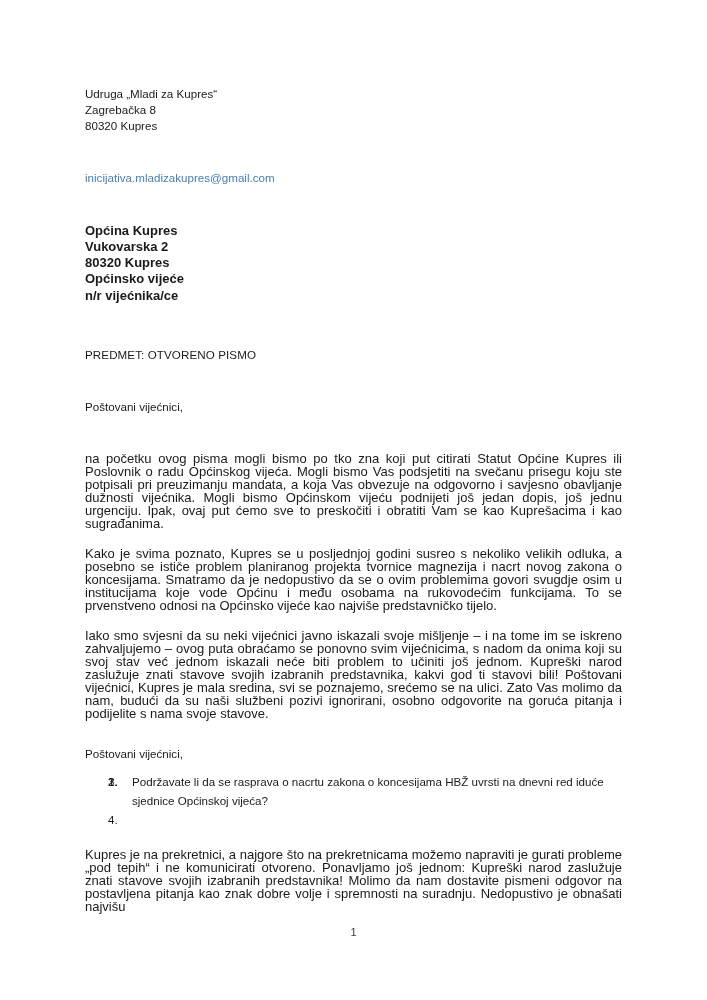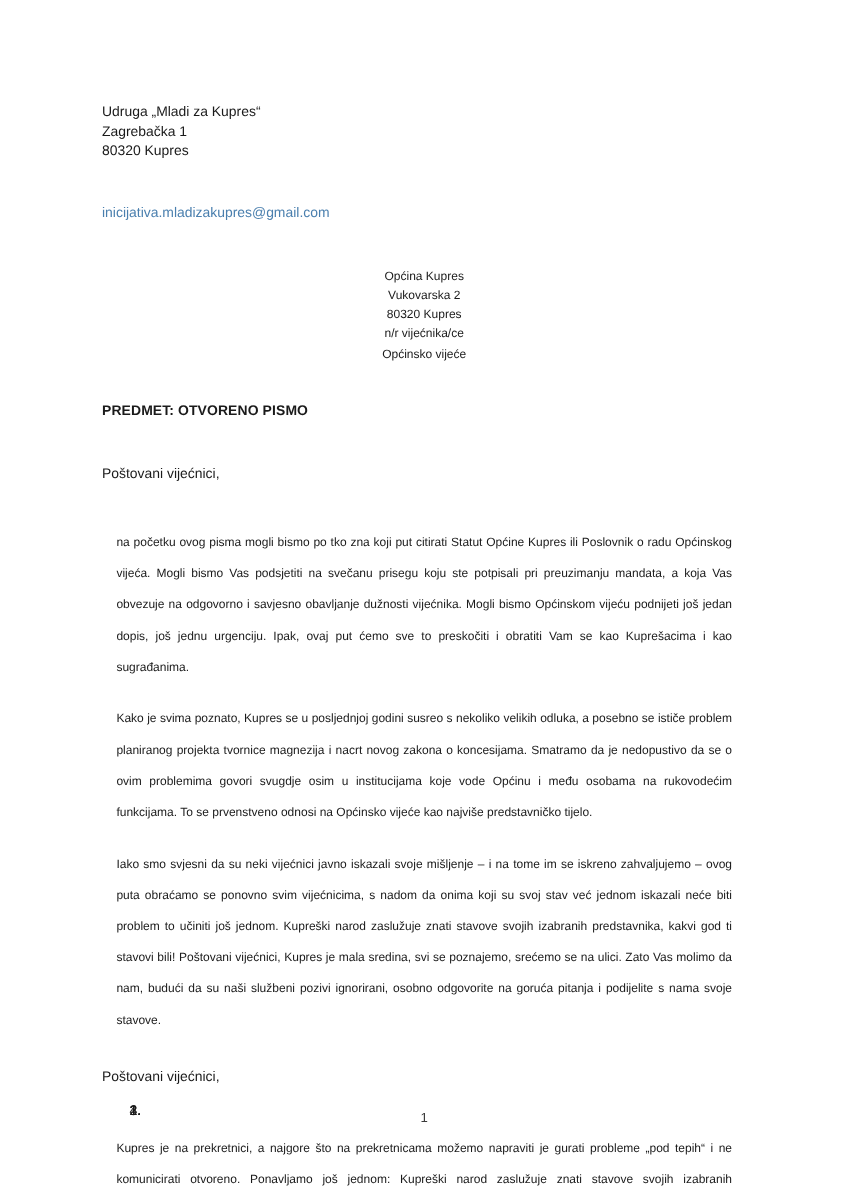--- a/index.html
+++ b/index.html
@@ -38,52 +38,53 @@
   .sender div { white-space: pre; }
   .email-link {
     color: #4a7fae;
     text-decoration: none;
     margin-top: 35px;
   }
 
   
   .recipient {
     margin-top: 37px;
-    text-align: center;
-    font-size: 10px;
+    text-align: left;
+    font-size: 13px;
     line-height: 16.2px;
+    font-weight: bold;
   }
 
   
   .subject {
-    margin-top: 32px;
+    margin-top: 44px;
     font-size: 11.6px;
-    font-weight: bold;
+    font-weight: normal;
     letter-spacing: 0.1px;
   }
 
   
   .salutation {
     margin-top: 36px;
     font-size: 11.6px;
     line-height: 19px;
   }
   .salutation-2 {
     margin-top: 24px;
     font-size: 11.6px;
     line-height: 19px;
   }
 
   
   .para {
-    font-size: 10px;
-    line-height: 26px;
+    font-size: 13px;
+    line-height: 13px;
     text-align: justify;
     text-justify: inter-word;
-    margin: 12px;
+    margin: 0;
   }
   .para.first { margin-top: 36px; }
   .para.gap { margin-top: 17px; }
   .para.last { margin-top: 38px; }
 
   
   ol.questions {
     margin: 9px 0 0 0;
     padding: 0;
     list-style: none;
@@ -116,31 +117,31 @@
 </style>
 </head>
 <body>
 
 <div class="page">
 
   <div class="content">
 
     <div class="sender">
       <div>Udruga „Mladi za Kupres“</div>
-      <div>Zagrebačka 1</div>
+      <div>Zagrebačka 8</div>
       <div>80320 Kupres</div>
       <div class="email-link">inicijativa.mladizakupres@gmail.com</div>
     </div>
 
     <div class="recipient">
       <div>Općina Kupres</div>
       <div>Vukovarska 2</div>
       <div>80320 Kupres</div>
+      <div>Općinsko vijeće</div>
       <div>n/r vijećnika/ce</div>
-      <div>Općinsko vijeće</div>
     </div>
 
     <div class="subject">PREDMET: OTVORENO PISMO</div>
 
     <div class="salutation">Poštovani vijećnici,</div>
 
     <p class="para first">na početku ovog pisma mogli bismo po tko zna koji put citirati Statut Općine Kupres ili Poslovnik o radu Općinskog vijeća. Mogli bismo Vas podsjetiti na svečanu prisegu koju ste potpisali pri preuzimanju mandata, a koja Vas obvezuje na odgovorno i savjesno obavljanje dužnosti vijećnika. Mogli bismo Općinskom vijeću podnijeti još jedan dopis, još jednu urgenciju. Ipak, ovaj put ćemo sve to preskočiti i obratiti Vam se kao Kuprešacima i kao sugrađanima.</p>
     <p class="para gap">Kako je svima poznato, Kupres se u posljednjoj godini susreo s nekoliko velikih odluka, a posebno se ističe problem planiranog projekta tvornice magnezija i nacrt novog zakona o koncesijama. Smatramo da je nedopustivo da se o ovim problemima govori svugdje osim u institucijama koje vode Općinu i među osobama na rukovodećim funkcijama. To se prvenstveno odnosi na Općinsko vijeće kao najviše predstavničko tijelo.</p>
     <p class="para gap">Iako smo svjesni da su neki vijećnici javno iskazali svoje mišljenje – i na tome im se iskreno zahvaljujemo – ovog puta obraćamo se ponovno svim vijećnicima, s nadom da onima koji su svoj stav već jednom iskazali neće biti problem to učiniti još jednom. Kupreški narod zaslužuje znati stavove svojih izabranih predstavnika, kakvi god ti stavovi bili! Poštovani vijećnici, Kupres je mala sredina, svi se poznajemo, srećemo se na ulici. Zato Vas molimo da nam, budući da su naši službeni pozivi ignorirani, osobno odgovorite na goruća pitanja i podijelite s nama svoje stavove.</p>
 
@@ -148,20 +149,21 @@
 
     <ol class="questions">
       <li>
         <span class="num">1.</span>
       </li>
       <li>
         <span class="num">2.</span>
       </li>
       <li>
         <span class="num">3.</span>
+        <span>Podržavate li da se rasprava o nacrtu zakona o koncesijama HBŽ uvrsti na dnevni red iduće sjednice Općinskoj vijeća?</span>
       </li>
       <li>
         <span class="num">4.</span>
       </li>
     </ol>
 
     <p class="para last">Kupres je na prekretnici, a najgore što na prekretnicama možemo napraviti je gurati probleme „pod tepih“ i ne komunicirati otvoreno. Ponavljamo još jednom: Kupreški narod zaslužuje znati stavove svojih izabranih predstavnika! Molimo da nam dostavite pismeni odgovor na postavljena pitanja kao znak dobre volje i spremnosti na suradnju. Nedopustivo je obnašati najvišu</p>
 
   </div>
 

